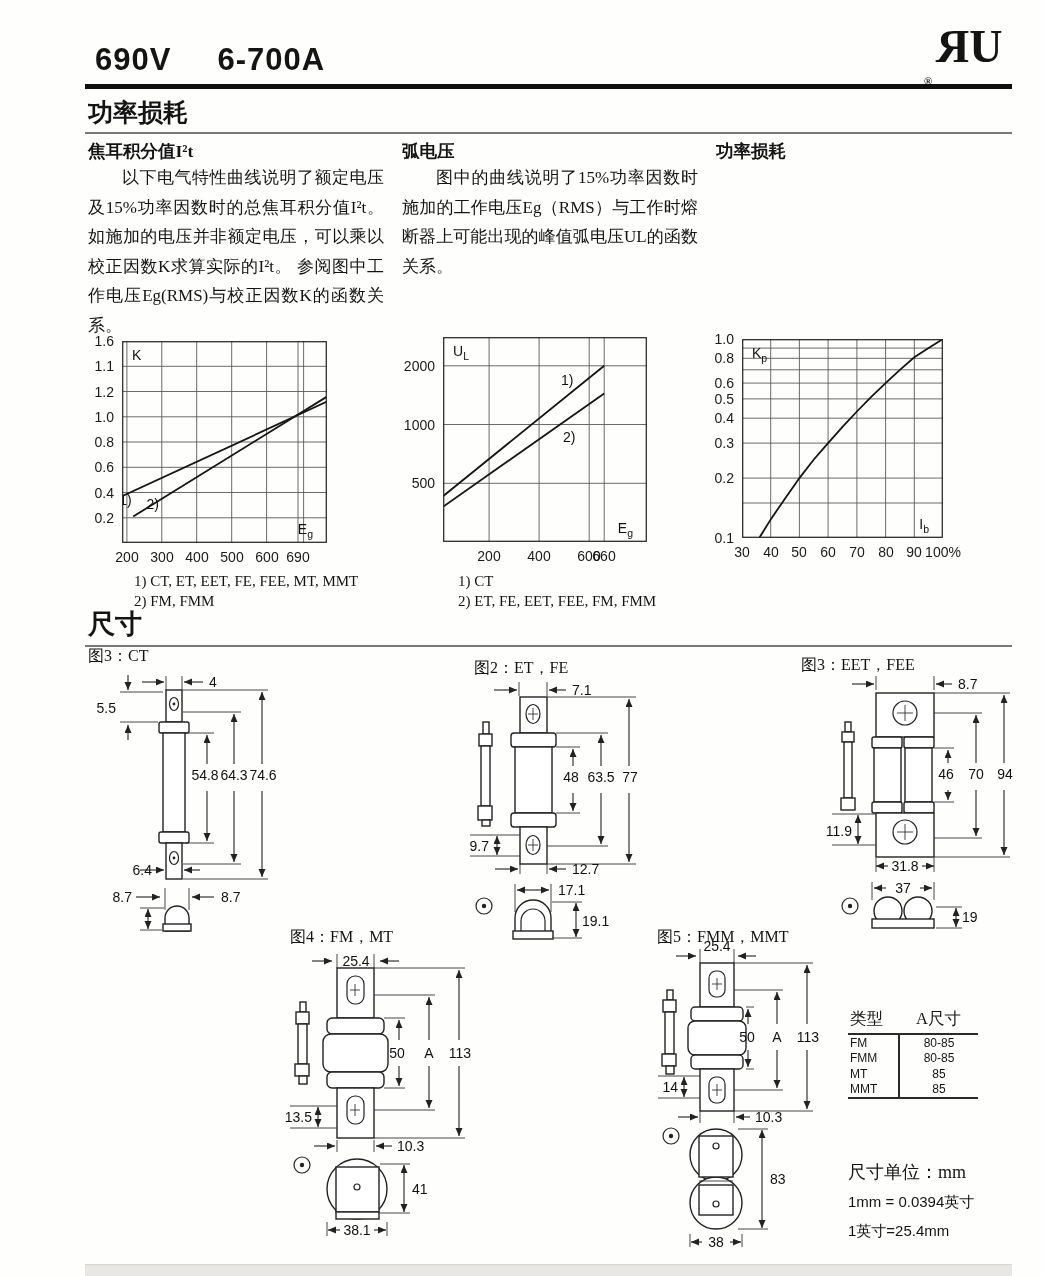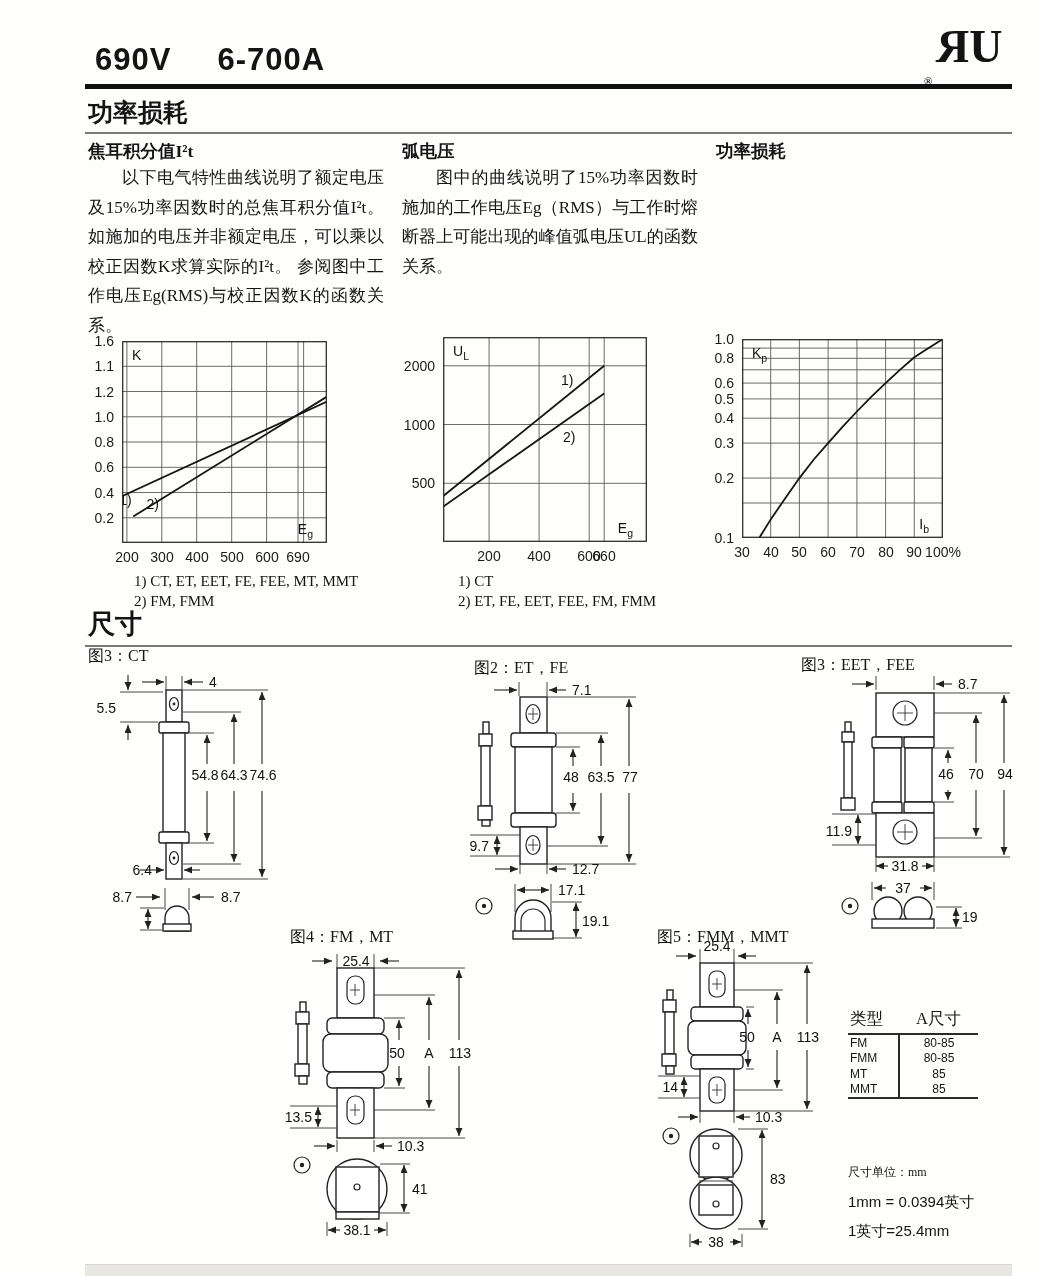--- a/index.html
+++ b/index.html
@@ -34,21 +34,21 @@
   .end{text-anchor:end;}
   
   #size-table{border-collapse:collapse;font-family:"Liberation Sans","DejaVu Sans",sans-serif;}
   #size-table th{font-family:"Liberation Serif",serif;font-weight:normal;font-size:16.5px;
                  border-bottom:2px solid #2a2a2a;padding:0 2px 3px 2px;}
   #size-table th:first-child{text-align:left;}
   #size-table td{font-size:12px;padding:0 2px;height:15.5px;}
   #size-table td:first-child{border-right:2px solid #2a2a2a;width:46px;}
   #size-table td:last-child{text-align:center;width:74px;}
   #size-table tr:last-child td{border-bottom:2px solid #2a2a2a;}
-  .note{font-size:12px;line-height:29px;}
+  .note{font-size:18px;line-height:29px;}
 </style>
 </head>
 <body>
 
 <div id="page">
 
   <div class="abs hdr-title" style="left:95px;top:42px;">
     <span>690V</span>
     <span>6-700A</span>
   </div>

